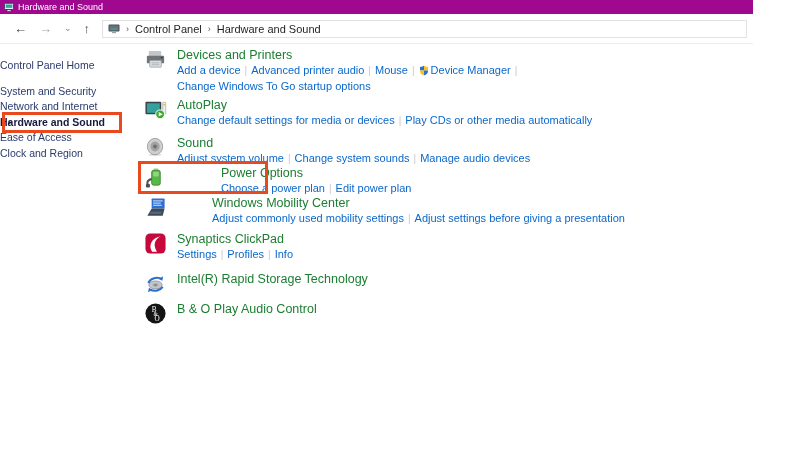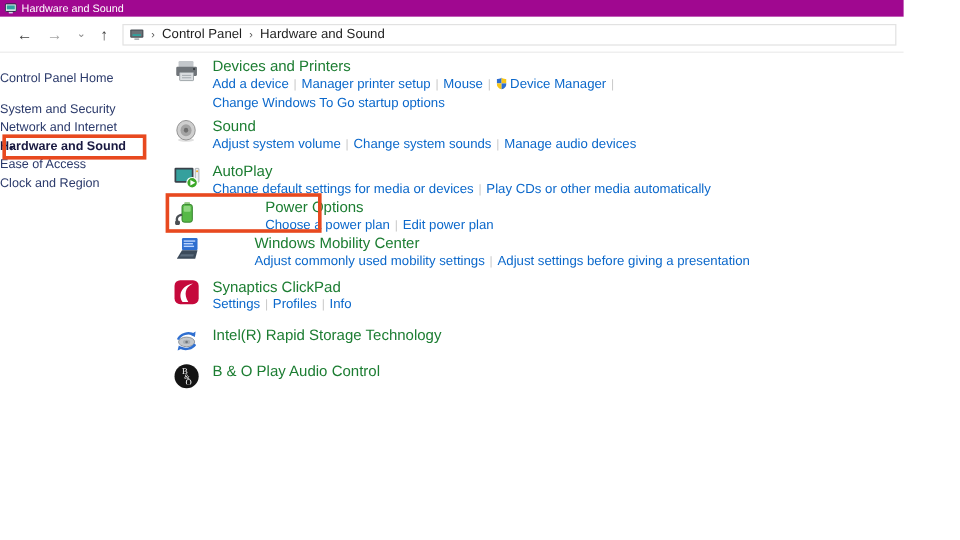--- a/index.html
+++ b/index.html
@@ -114,21 +114,21 @@
           <rect x="3" y="8" width="18" height="8" rx="1" fill="#6f7479"></rect>
           <circle cx="18.5" cy="10" r="1" fill="#34383c"></circle>
           <rect x="6" y="13" width="12" height="7" rx="0.5" fill="#dcdfe2" stroke="#9aa0a5" stroke-width="0.8"></rect>
           <rect x="8" y="15" width="8" height="1" fill="#aab0b5"></rect>
           <rect x="8" y="17" width="8" height="1" fill="#aab0b5"></rect>
         </svg>
     </div>
     <div class="sec-body">
       <div class="sec-title">Devices and Printers</div>
       <div class="link-line">
-        <span class="lnk">Add a device</span><span class="sep">|</span><span class="lnk">Manager printer setup</span><span class="sep">|</span><span class="lnk">Mouse</span><span class="sep">|</span><span class="shield"><svg width="10" height="11" viewBox="0 0 12 13">
+        <span class="lnk">Add a device</span><span class="sep">|</span><span class="lnk">Advanced printer audio</span><span class="sep">|</span><span class="lnk">Mouse</span><span class="sep">|</span><span class="shield"><svg width="10" height="11" viewBox="0 0 12 13">
               <defs>
                 <clipPath id="sh">
                   <path d="M6 0.8 C4.2 1.9 2.6 2.2 1.2 2.2 L1.2 7 C1.2 10 3.4 11.6 6 12.4 C8.6 11.6 10.8 10 10.8 7 L10.8 2.2 C9.4 2.2 7.8 1.9 6 0.8 Z"></path>
                 </clipPath>
               </defs>
               <g clip-path="url(#sh)">
                 <rect x="0" y="0" width="6" height="6.5" fill="#2f6fd0"></rect>
                 <rect x="6" y="0" width="6" height="6.5" fill="#f8c617"></rect>
                 <rect x="0" y="6.5" width="6" height="6.5" fill="#f8c617"></rect>
                 <rect x="6" y="6.5" width="6" height="6.5" fill="#2f6fd0"></rect>
@@ -137,49 +137,49 @@
       </div>
       <div class="link-line">
         <span class="lnk">Change Windows To Go startup options</span>
       </div>
     </div>
   </div>
 
   <div class="section">
     <div class="sec-icon">
       <svg viewBox="0 0 24 24">
-          <ellipse cx="11.5" cy="19.5" rx="7" ry="1.5" fill="#e0e0e0"></ellipse>
-          <ellipse cx="11.5" cy="11" rx="8" ry="8.5" fill="#cfcfcf" stroke="#8e8e8e" stroke-width="0.8"></ellipse>
-          <ellipse cx="11.5" cy="11" rx="4.8" ry="5.2" fill="#a3a3a3"></ellipse>
-          <ellipse cx="11.5" cy="11" rx="1.9" ry="2.1" fill="#6e6e6e"></ellipse>
-        </svg>
-    </div>
-    <div class="sec-body">
-      <div class="sec-title">Sound</div>
-      <div class="link-line">
-        <span class="lnk">Adjust system volume</span><span class="sep">|</span><span class="lnk">Change system sounds</span><span class="sep">|</span><span class="lnk">Manage audio devices</span>
-      </div>
-    </div>
-  </div>
-
-  <div class="section">
-    <div class="sec-icon">
-      <svg viewBox="0 0 24 24">
           <rect x="1.5" y="4" width="16.5" height="13" rx="1" fill="#39414a"></rect>
           <rect x="3" y="5.5" width="13.5" height="10" fill="#35a09d"></rect>
           <rect x="19.5" y="4.5" width="3.2" height="12" rx="0.5" fill="#eceff1" stroke="#9aa0a5" stroke-width="0.7"></rect>
           <circle cx="21.1" cy="7" r="0.8" fill="#f0a30a"></circle>
           <circle cx="16.8" cy="17" r="4.6" fill="#3ba828" stroke="#fff" stroke-width="1"></circle>
           <path d="M15.3 14.7 L19.6 17 L15.3 19.3 Z" fill="#fff"></path>
         </svg>
     </div>
     <div class="sec-body">
       <div class="sec-title">AutoPlay</div>
       <div class="link-line">
         <span class="lnk">Change default settings for media or devices</span><span class="sep">|</span><span class="lnk">Play CDs or other media automatically</span>
+      </div>
+    </div>
+  </div>
+
+  <div class="section">
+    <div class="sec-icon">
+      <svg viewBox="0 0 24 24">
+          <ellipse cx="11.5" cy="19.5" rx="7" ry="1.5" fill="#e0e0e0"></ellipse>
+          <ellipse cx="11.5" cy="11" rx="8" ry="8.5" fill="#cfcfcf" stroke="#8e8e8e" stroke-width="0.8"></ellipse>
+          <ellipse cx="11.5" cy="11" rx="4.8" ry="5.2" fill="#a3a3a3"></ellipse>
+          <ellipse cx="11.5" cy="11" rx="1.9" ry="2.1" fill="#6e6e6e"></ellipse>
+        </svg>
+    </div>
+    <div class="sec-body">
+      <div class="sec-title">Sound</div>
+      <div class="link-line">
+        <span class="lnk">Adjust system volume</span><span class="sep">|</span><span class="lnk">Change system sounds</span><span class="sep">|</span><span class="lnk">Manage audio devices</span>
       </div>
     </div>
   </div>
 
   <div class="section">
     <span class="po-box"></span>
     <div class="sec-icon">
       <svg viewBox="0 0 24 24">
           <rect x="10" y="2.5" width="5" height="2.5" rx="0.8" fill="#9fd08f"></rect>
           <rect x="8" y="4.5" width="9" height="15.5" rx="2" fill="#57b947" stroke="#2f7d27" stroke-width="0.8"></rect>

